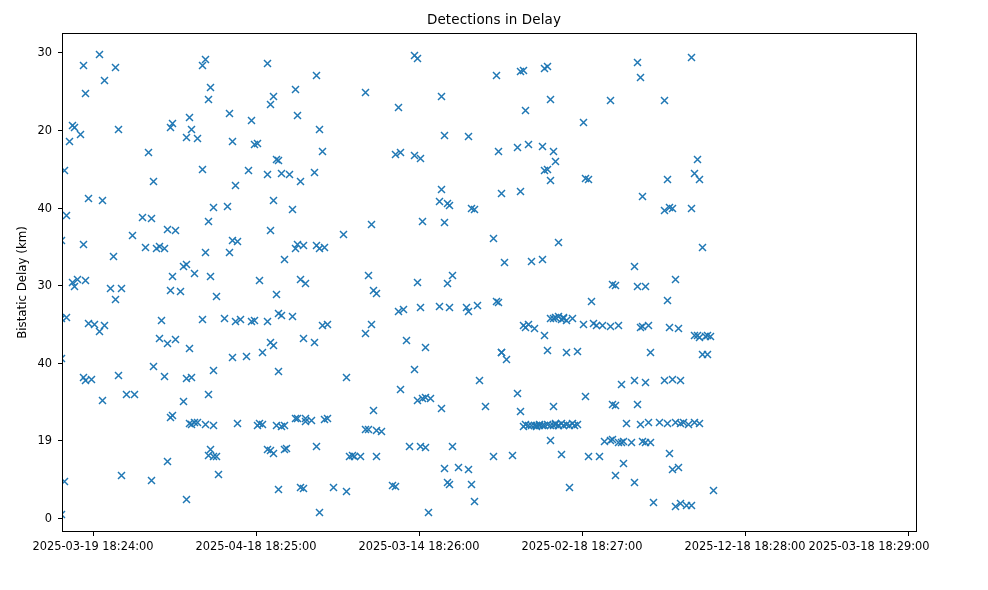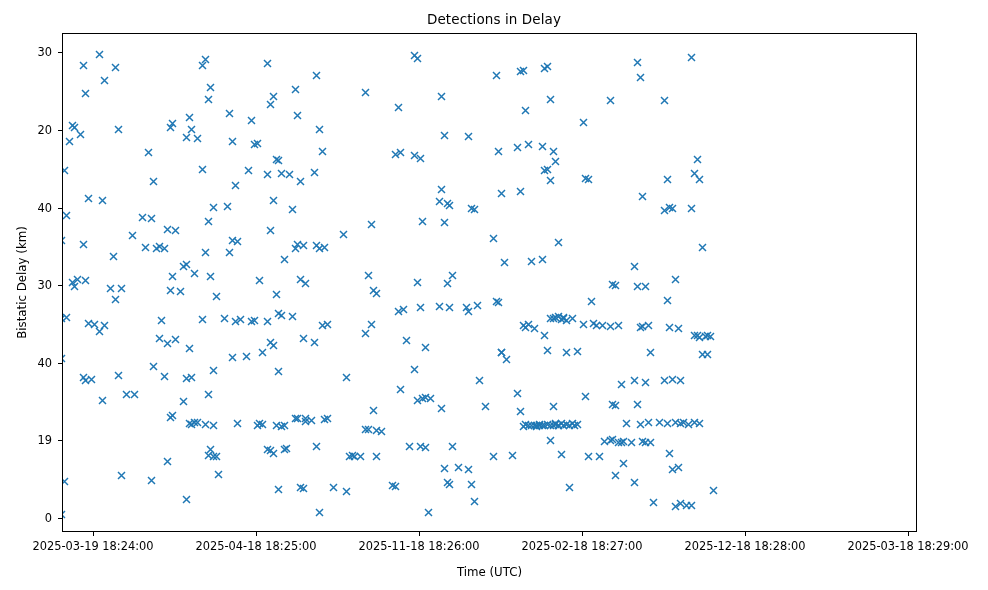--- a/index.html
+++ b/index.html
@@ -2288,41 +2288,40 @@
         </span>
       </div>
   </div>
 
   <div id="x-ticks">
       <div class="xtick" style="left:93.00px;"></div>
       <div class="xticklabel" style="left:93.00px;">2025-03-19 18:24:00</div>
       <div class="xtick" style="left:256.00px;"></div>
       <div class="xticklabel" style="left:256.00px;">2025-04-18 18:25:00</div>
       <div class="xtick" style="left:419.00px;"></div>
-      <div class="xticklabel" style="left:419.00px;">2025-11-18 18:26:00</div>
+      <div class="xticklabel" style="left:419.00px;">2025-03-14 18:26:00</div>
       <div class="xtick" style="left:582.00px;"></div>
       <div class="xticklabel" style="left:582.00px;">2025-02-18 18:27:00</div>
       <div class="xtick" style="left:745.00px;"></div>
       <div class="xticklabel" style="left:745.00px;">2025-12-18 18:28:00</div>
       <div class="xtick" style="left:908.00px;"></div>
-      <div class="xticklabel" style="left:908.00px;">2025-03-18 18:29:00</div>
+      <div class="xticklabel" style="left:869px;">2025-03-18 18:29:00</div>
     </div>
   <div id="y-ticks">
       <div class="ytick" style="top:518.03px;"></div>
       <div class="yticklabel" style="top:518.03px;">0</div>
       <div class="ytick" style="top:440.43px;"></div>
       <div class="yticklabel" style="top:440.43px;">19</div>
       <div class="ytick" style="top:362.82px;"></div>
       <div class="yticklabel" style="top:362.82px;">40</div>
       <div class="ytick" style="top:285.22px;"></div>
       <div class="yticklabel" style="top:285.22px;">30</div>
       <div class="ytick" style="top:207.61px;"></div>
       <div class="yticklabel" style="top:207.61px;">40</div>
       <div class="ytick" style="top:130.01px;"></div>
       <div class="yticklabel" style="top:130.01px;">20</div>
       <div class="ytick" style="top:52.40px;"></div>
       <div class="yticklabel" style="top:52.40px;">30</div>
     </div>
 
-  <div id="xlabel">Time (UTC)</div>
   <div id="ylabel">Bistatic Delay (km)</div>
 
 </div>
 
 </body></html>

